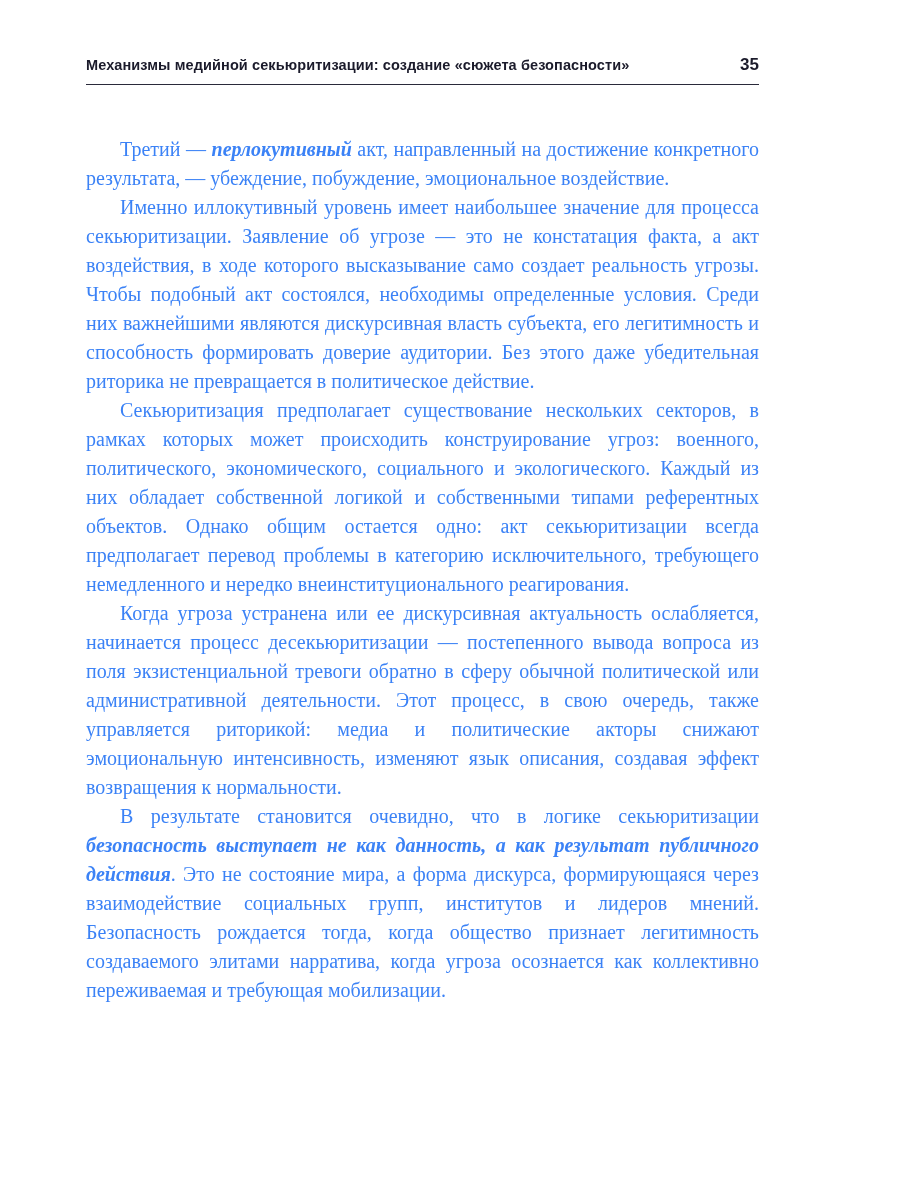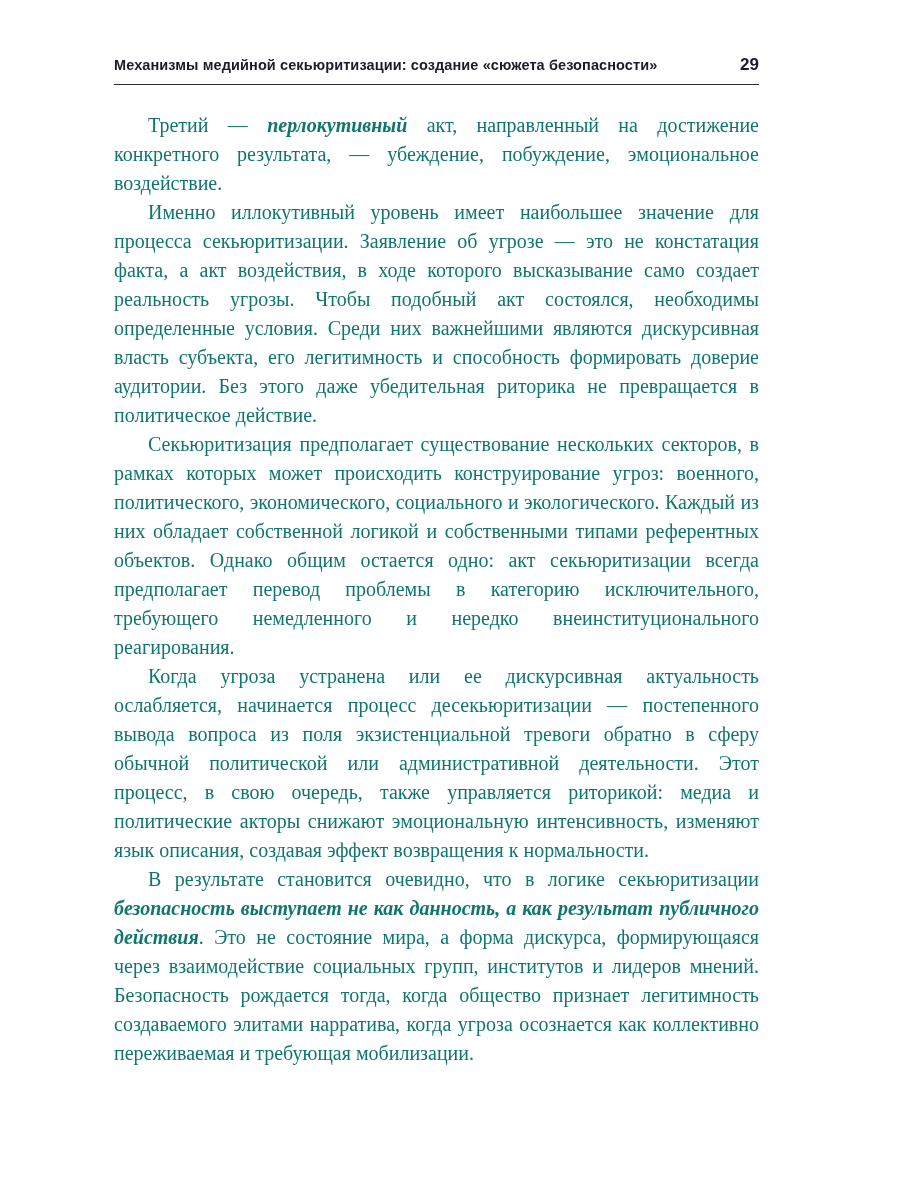--- a/index.html
+++ b/index.html
@@ -7,21 +7,21 @@
     padding: 0;
     background: #ffffff;
   }
   .page {
     position: relative;
     width: 900px;
     height: 1200px;
     box-sizing: border-box;
     background: #ffffff;
     color: #1b1b2b;
-    padding: 55px 141px 0 114px;
+    padding: 55px 141px 0 86px;
     overflow: hidden;
   }
   .page-header {
     font-family: "Liberation Sans", sans-serif;
     color: #1b1b2b;
   }
   .header-row {
     display: flex;
     justify-content: space-between;
     align-items: baseline;
@@ -34,44 +34,44 @@
   .page-number {
     font-size: 17px;
     font-weight: bold;
   }
   .header-rule {
     border: none;
     border-top: 1.5px solid #2a2a3a;
     margin: 9px 0 0 0;
   }
   .body-text {
-    margin-top: 26px;
+    margin-top: 50px;
     font-family: "Liberation Serif", "DejaVu Serif", serif;
     font-size: 20px;
     line-height: 29px;
     text-align: justify;
-    color: #0f766e;
+    color: #3b82f6;
     hyphens: auto;
     -webkit-hyphens: auto;
   }
   .para {
     margin: 0;
     text-indent: 34px;
   }
   .bold { font-weight: normal; }
   .bold-italic { font-weight: bold; font-style: italic; }
 </style>
 </head>
 <body>
 
 <div class="page">
   <header class="page-header">
     <div class="header-row">
       <span class="running-title">Механизмы медийной секьюритизации: создание «сюжета безопасности»</span>
-      <span class="page-number">29</span>
+      <span class="page-number">35</span>
     </div>
     <hr class="header-rule">
   </header>
 
   <main class="body-text" id="body-text">
       <p class="para"><span>Третий — </span><span class="bold-italic">перлокутивный</span><span> акт, направленный на достижение конкретного результата, — убеждение, побуждение, эмоциональное воздействие.</span></p>
       <p class="para"><span>Именно иллокутивный уровень имеет наибольшее значение для процесса секьюритизации. Заявление об угрозе — это не констатация факта, а </span><span class="bold">акт воздействия</span><span>, в ходе которого высказывание само создает реальность угрозы. Чтобы подобный акт состоялся, необходимы определенные условия. Среди них важнейшими являются </span><span class="bold">дискурсивная власть</span><span> субъекта, его легитимность и способность формировать доверие аудитории. Без этого даже убедительная риторика не превращается в политическое действие.</span></p>
       <p class="para"><span>Секьюритизация предполагает существование нескольких секторов, в рамках которых может происходить конструирование угроз: военного, политического, экономического, социального и экологического. Каждый из них обладает собственной логикой и собственными типами референтных объектов. Однако общим остается одно: акт секьюритизации всегда предполагает перевод проблемы в категорию исключительного, требующего немедленного и нередко внеинституционального реагирования.</span></p>
       <p class="para"><span>Когда угроза устранена или ее дискурсивная актуальность ослабляется, начинается процесс </span><span class="bold">десекьюритизации</span><span> — постепенного вывода вопроса из поля экзистенциальной тревоги обратно в сферу обычной политической или административной деятельности. Этот процесс, в свою очередь, также управляется риторикой: медиа и политические акторы снижают эмоциональную интенсивность, изменяют язык описания, создавая эффект возвращения к нормальности.</span></p>
       <p class="para"><span>В результате становится очевидно, что в логике секьюритизации </span><span class="bold-italic">безопасность выступает не как данность, а как результат публичного действия</span><span>. Это не состояние мира, а форма дискурса, формирующаяся через взаимодействие социальных групп, институтов и лидеров мнений. Безопасность рождается тогда, когда общество признает легитимность создаваемого элитами нарратива, когда угроза осознается как коллективно переживаемая и требующая мобилизации.</span></p>

